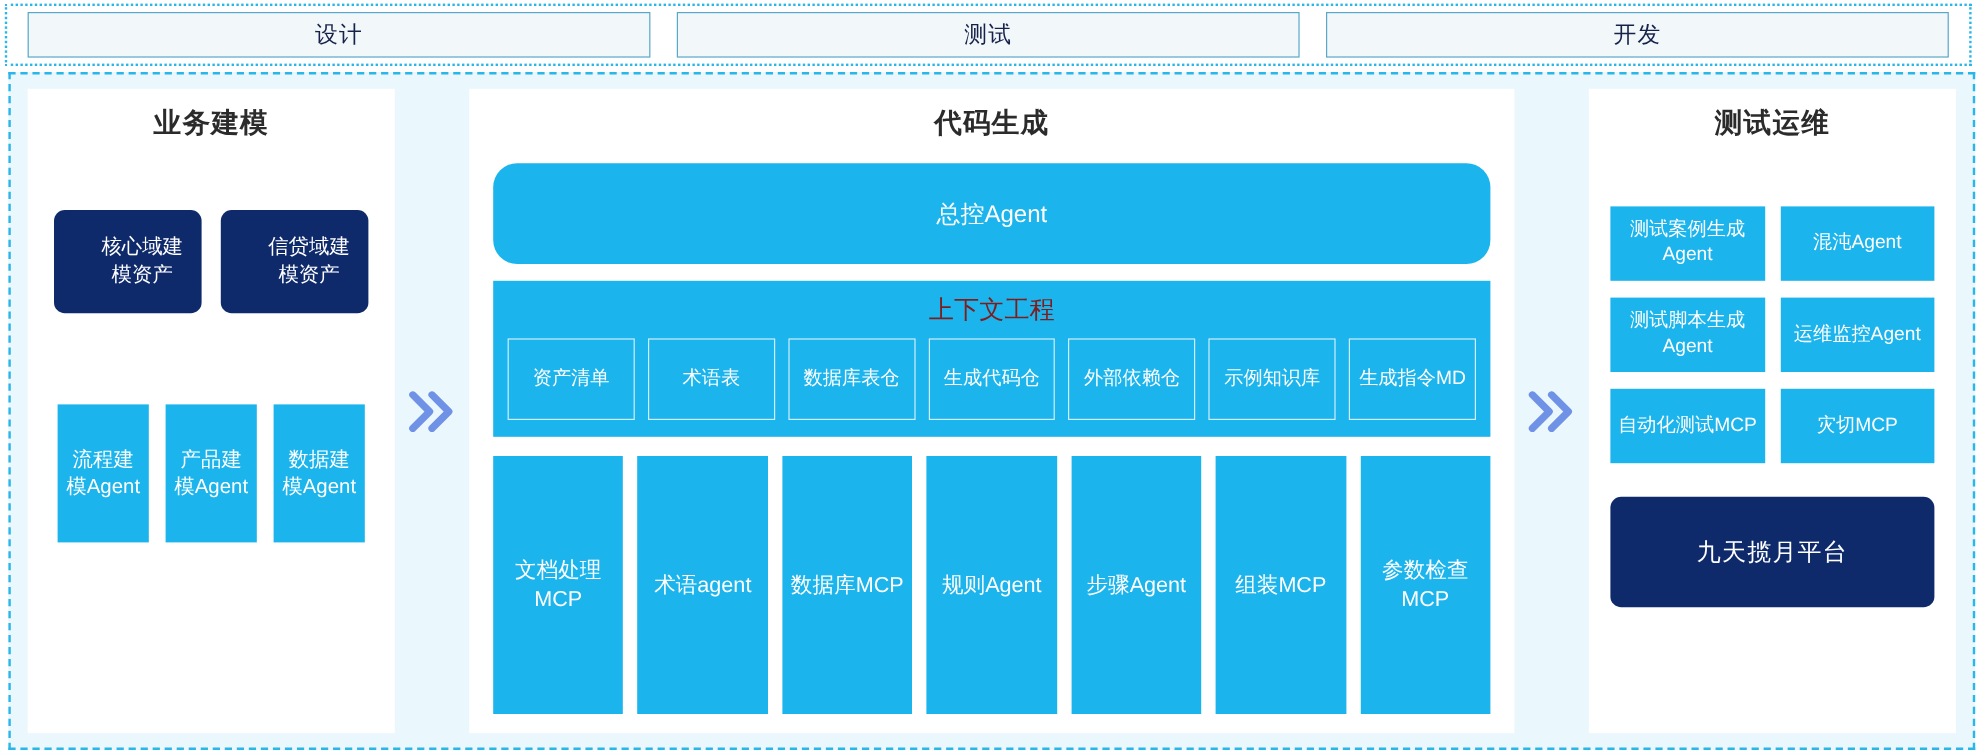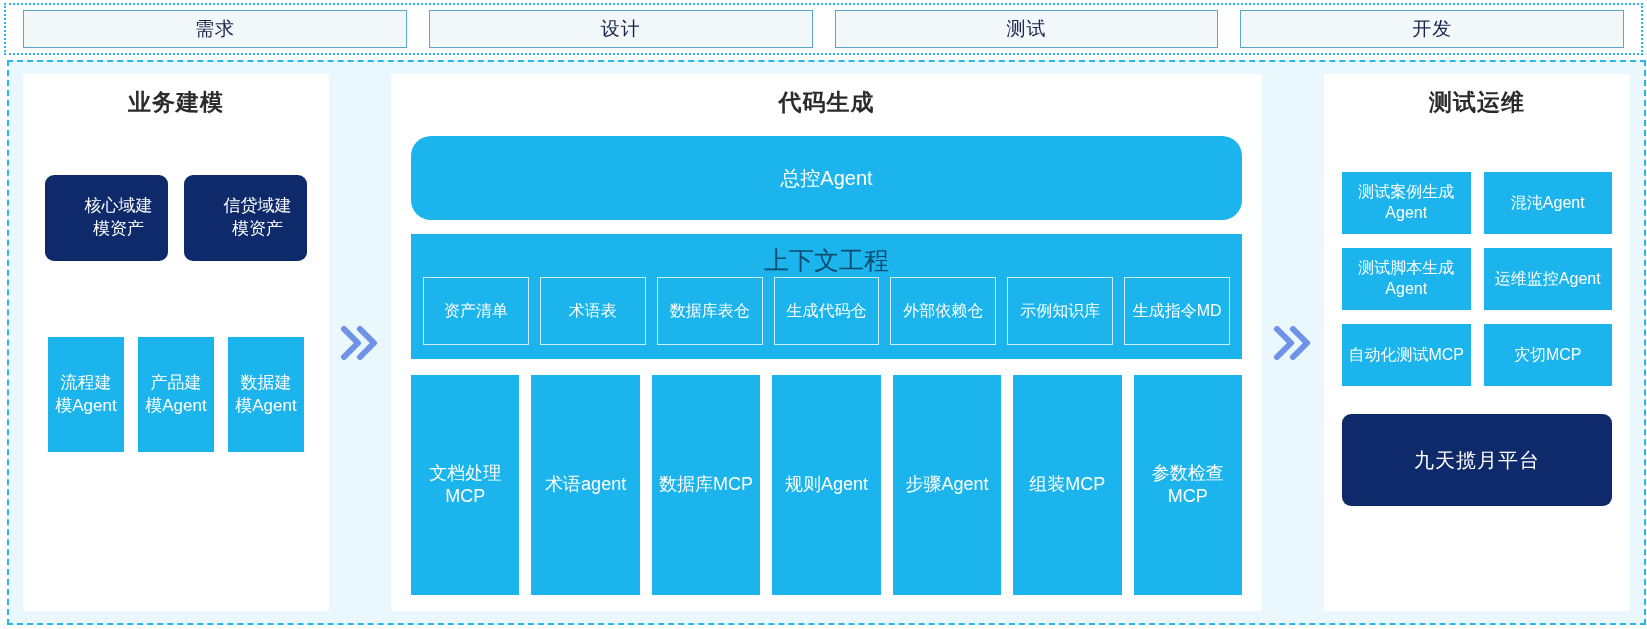--- a/index.html
+++ b/index.html
@@ -164,23 +164,24 @@
     justify-content: center;
     border-radius: 20px;
   }
   .context-block {
     margin-top: 14px;
     background: #1bb4ec;
     padding: 10px 12px 14px 12px;
     box-sizing: border-box;
   }
   .context-title {
-    color: #0c4a6e;
-    font-size: 25px;
-    text-align: center;
+    color: #7f1d1d;
+    font-size: 21px;
+    text-align: center;
+    margin-bottom: 10px;
   }
   .context-cards {
     display: flex;
     gap: 11px;
     align-items: center;
   }
   .context-card {
     flex: 1 1 0;
     height: 68px;
     border: 1px solid #cfeefb;
@@ -252,21 +253,20 @@
     justify-content: center;
     letter-spacing: 1px;
   }
 </style>
 </head>
 <body>
 
 <div class="page">
 
   <div class="stage-bar">
-    <div class="stage-btn">需求</div>
     <div class="stage-btn">设计</div>
     <div class="stage-btn">测试</div>
     <div class="stage-btn">开发</div>
   </div>
 
   <div class="main-frame">
 
     <div class="panel panel-left">
       <div class="panel-title">业务建模</div>
       <div class="left-body">

